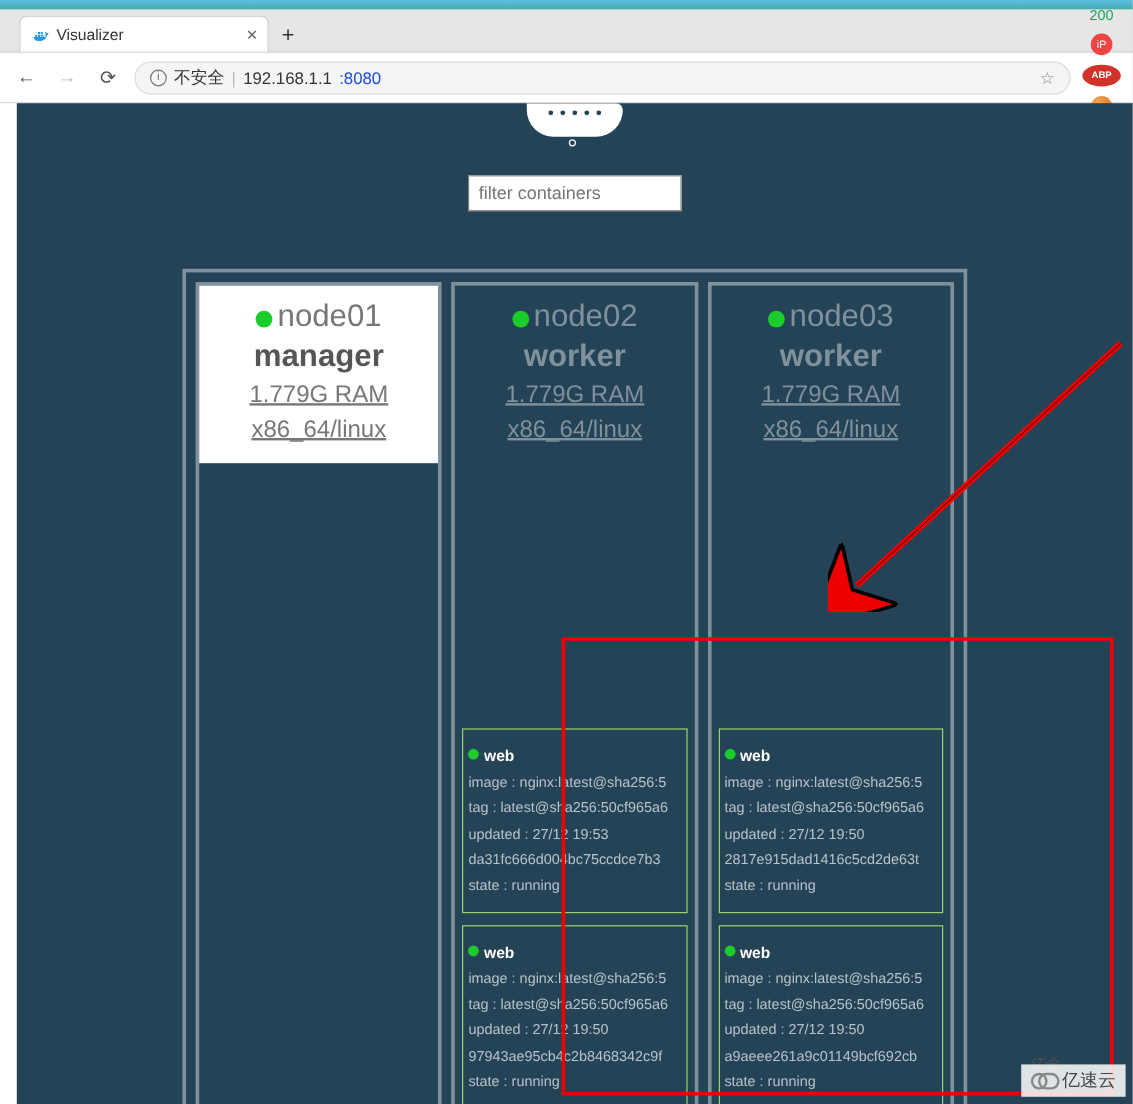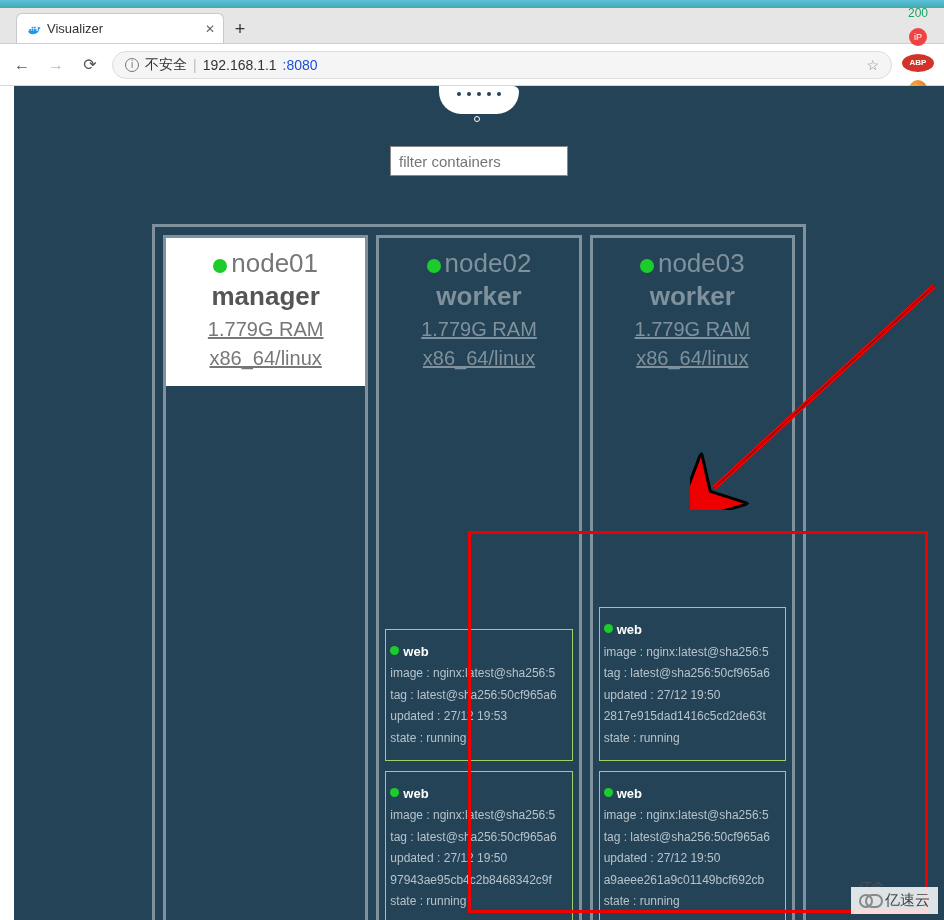--- a/index.html
+++ b/index.html
@@ -256,20 +256,21 @@
           <div class="node-role">worker</div>
           <div class="node-ram">1.779G RAM</div>
           <div class="node-arch">x86_64/linux</div>
         </div>
         <div class="node-body">
           <div class="task">
             <div class="task-title"><span class="status-dot"></span><span>web</span></div>
             <div class="task-line">image : nginx:latest@sha256:5</div>
             <div class="task-line">tag : latest@sha256:50cf965a6</div>
             <div class="task-line">updated : 27/12 19:53</div>
+            <div class="task-line">da31fc666d004bc75ccdce7b3</div>
             <div class="task-line">state : running</div>
           </div>
           <div class="task">
             <div class="task-title"><span class="status-dot"></span><span>web</span></div>
             <div class="task-line">image : nginx:latest@sha256:5</div>
             <div class="task-line">tag : latest@sha256:50cf965a6</div>
             <div class="task-line">updated : 27/12 19:50</div>
             <div class="task-line">97943ae95cb4c2b8468342c9f</div>
             <div class="task-line">state : running</div>
           </div>

